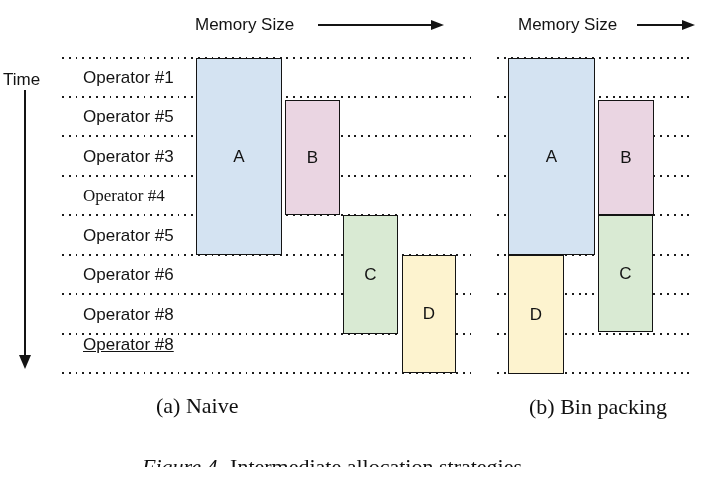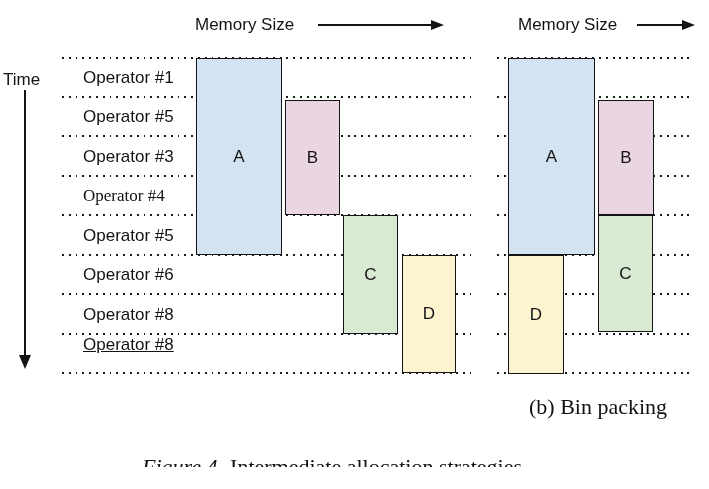--- a/index.html
+++ b/index.html
@@ -111,17 +111,18 @@
   <div class="blk cA aA">A</div>
   <div class="blk cB aB">B</div>
   <div class="blk cC aC">C</div>
   <div class="blk cD aD">D</div>
 
   <div class="blk cA bA">A</div>
   <div class="blk cB bB">B</div>
   <div class="blk cC bC">C</div>
   <div class="blk cD bD">D</div>
 
+  <div class="cap cap-a">(a) Naive</div>
   <div class="cap cap-b">(b) Bin packing</div>
 
   <div class="cap figcap"><span class="figtag">Figure 4.</span><span>Intermediate allocation strategies.</span></div>
 
 </div>
 
 </body></html>

